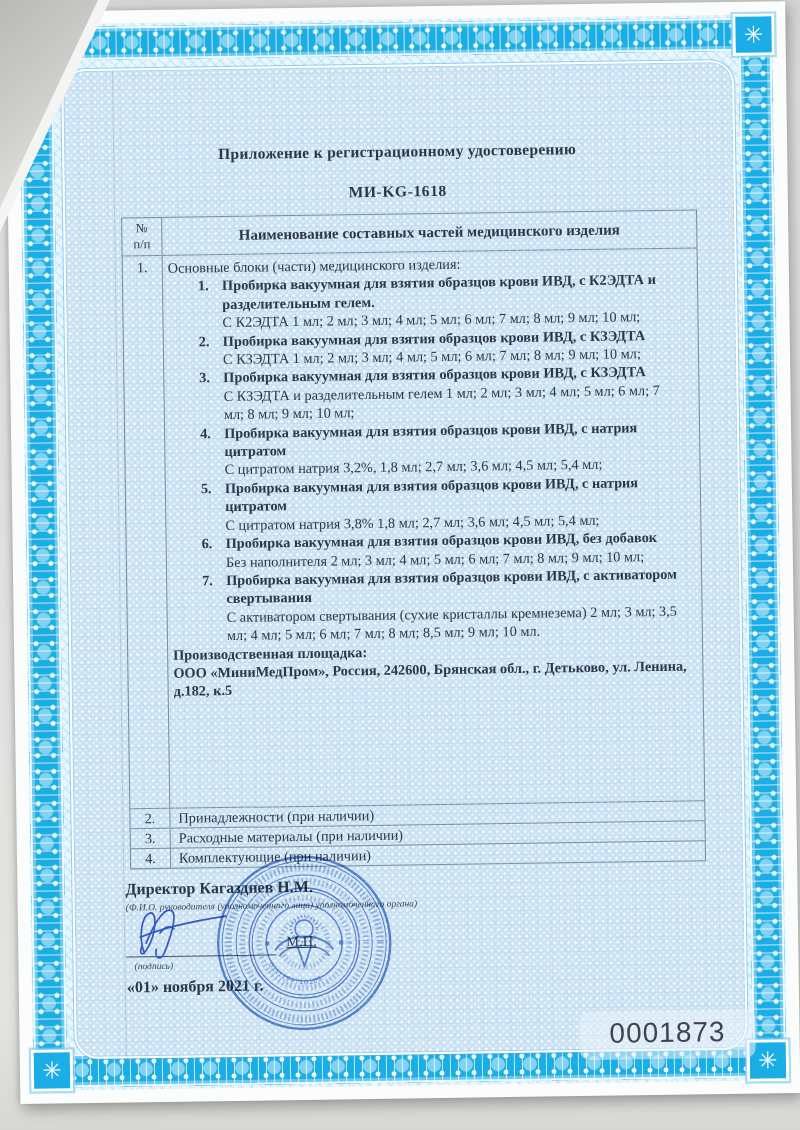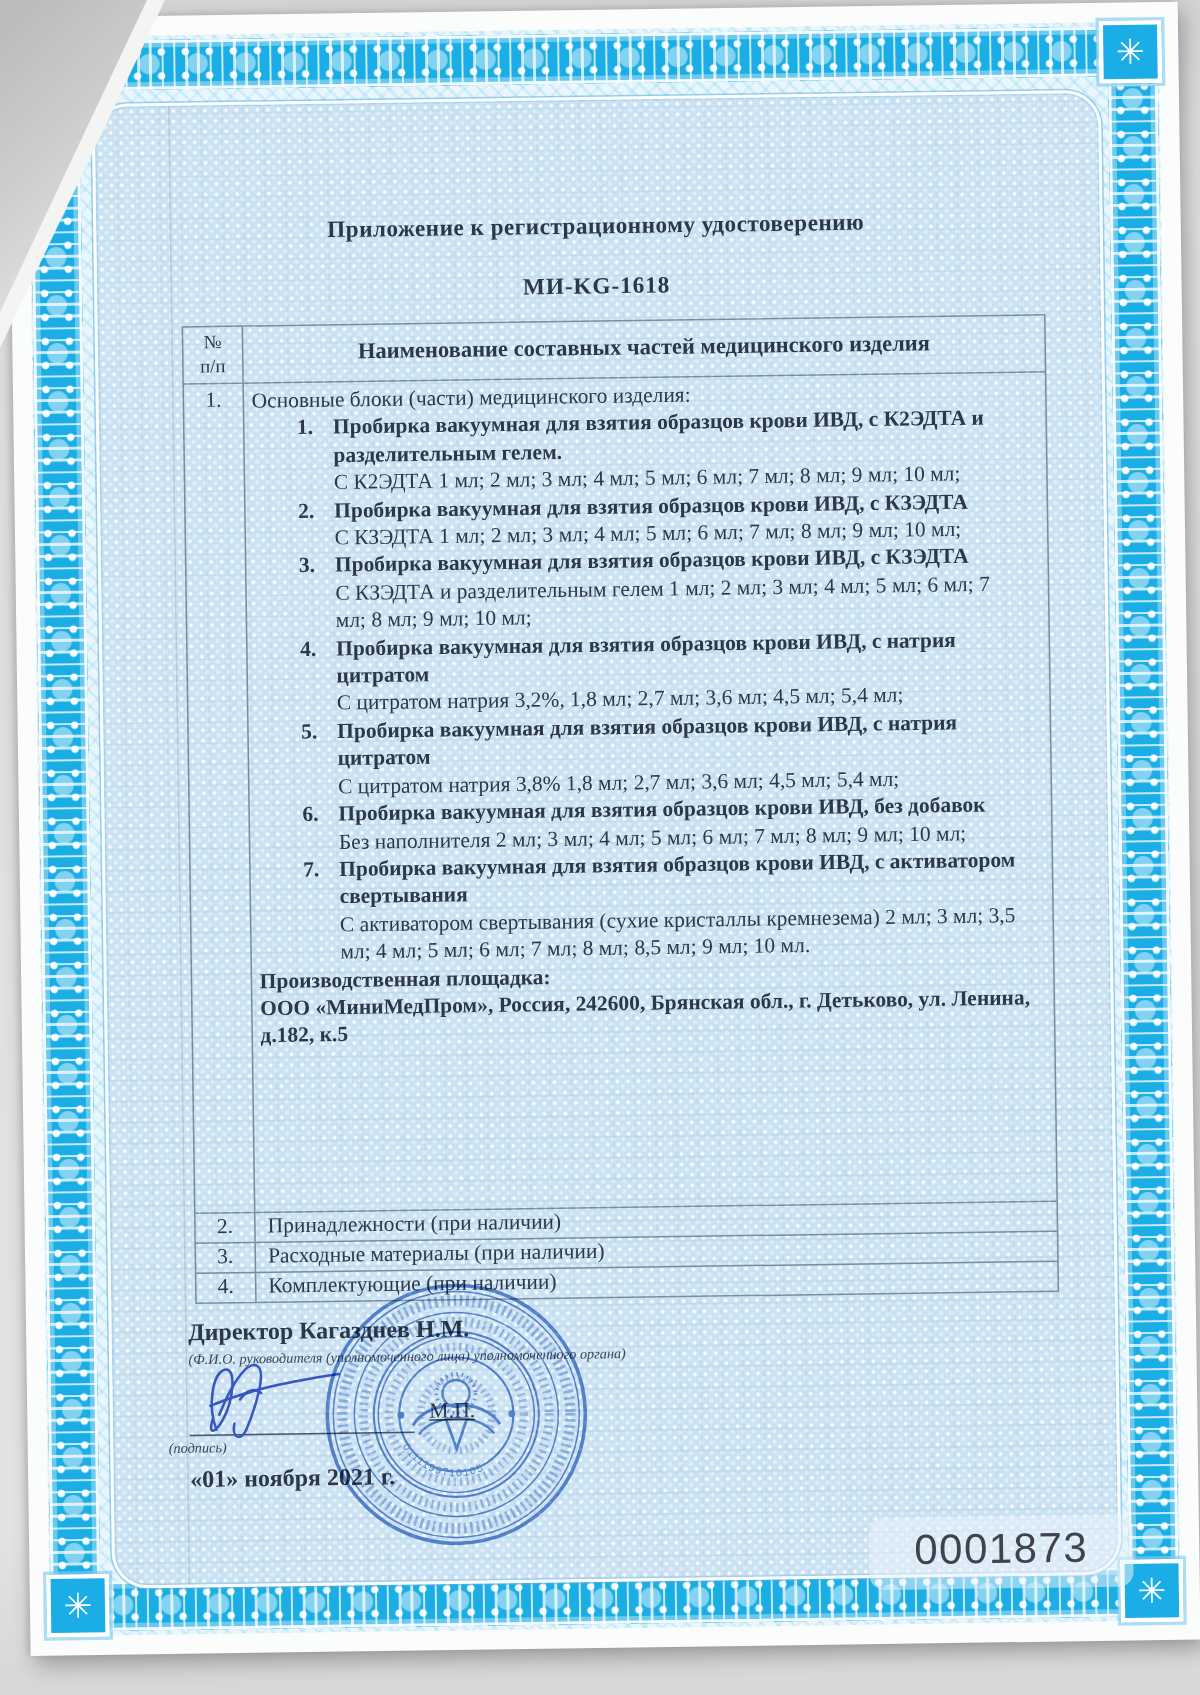--- a/index.html
+++ b/index.html
@@ -106,21 +106,21 @@
   .prod-label,.prod-value{font-weight:bold;margin:0;}
   .row-small{height:20px;}
   .row-small .cell-label{flex:1;padding-left:8px;line-height:19px;}
   .row-small .cell-num{line-height:19px;}
 
   .director{position:absolute;left:108px;top:870px;font-weight:bold;font-size:16px;color:#2c3749;}
   .director-note{position:absolute;left:108px;top:892px;font-style:italic;font-size:9.5px;color:#3a4658;}
   .sig-line{position:absolute;left:108px;top:928px;width:150px;height:18px;
     border-bottom:1.5px solid #46536a;}
   .mp-label{position:absolute;left:268px;top:925px;font-size:14.5px;color:#2f3c50;text-decoration:underline;}
-  .sign-note{position:absolute;left:94px;top:951px;font-style:italic;font-size:9.5px;color:#3a4658;}
+  .sign-note{position:absolute;left:116px;top:951px;font-style:italic;font-size:9.5px;color:#3a4658;}
   .doc-date{position:absolute;left:108px;top:968px;font-weight:bold;font-size:16px;color:#2c3749;}
 
   .sig-svg{position:absolute;left:112px;top:893px;width:112px;height:64px;}
   .stamp-svg{position:absolute;left:197px;top:846px;width:178px;height:178px;
     opacity:.85;mix-blend-mode:multiply;}
 
   .serial-bg{position:absolute;left:560px;top:1008px;width:176px;height:48px;border-radius:10px;
     background:rgba(233,242,250,.55);}
   .serial{position:absolute;left:560px;top:1014px;width:176px;text-align:center;
     font-family:"Liberation Sans", sans-serif;font-size:28px;letter-spacing:1px;color:#3f434b;}

